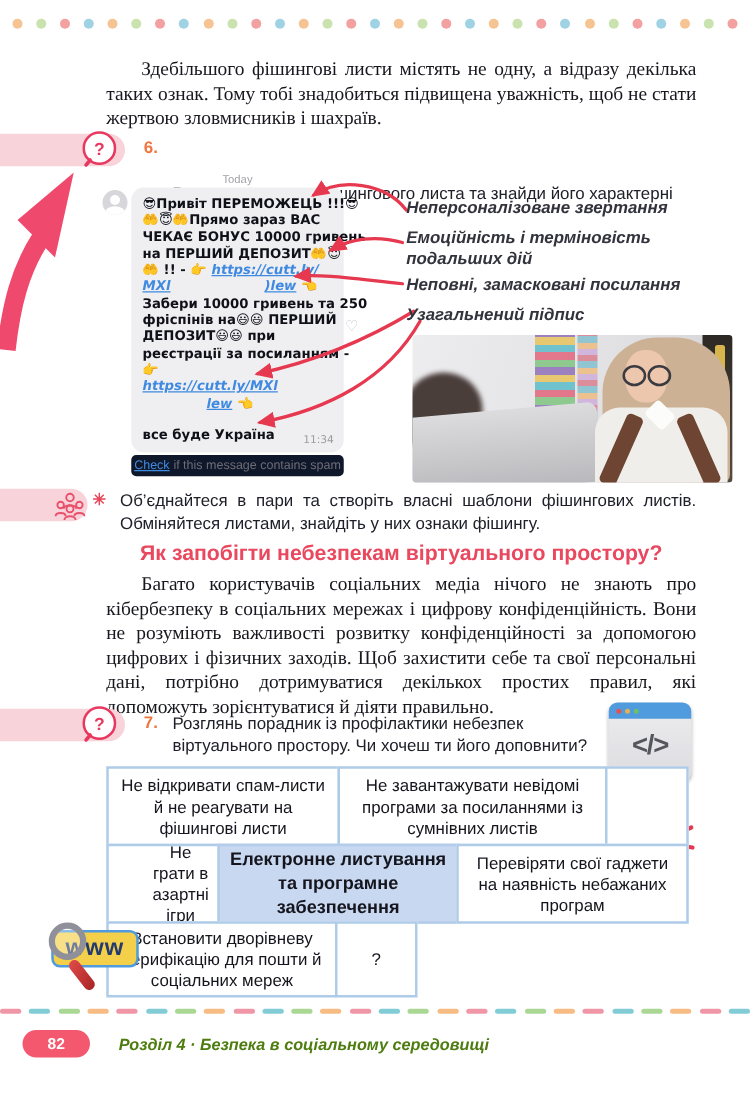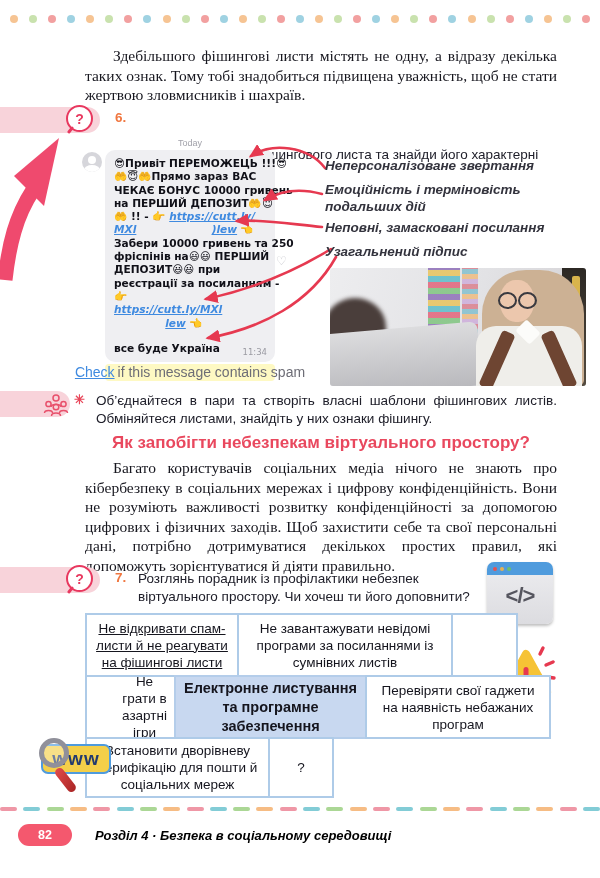--- a/index.html
+++ b/index.html
@@ -61,22 +61,22 @@
           border-radius:10px;padding:7px 8px 16px 9px;box-sizing:border-box;
           font-family:"DejaVu Sans",sans-serif;font-size:10.6px;font-weight:600;
           line-height:13.3px;color:#101018;}
   .bubble .pl{white-space:nowrap;}
   .bubble .lnk{color:#3f8ae0;text-decoration:underline;cursor:pointer;font-style:italic;}
   .bubble .l6{display:flex;justify-content:space-between;width:140px;}
   .bubble .ctr{text-align:center;width:140px;}
   .bubble .spacer{height:12px;}
   .bubble .time{position:absolute;right:8px;bottom:3px;font-size:8.5px;font-weight:normal;color:#9a9aa2;}
   .heart{position:absolute;left:276px;top:254px;color:#c9c9cf;font-size:12px;}
-  .check-bar{position:absolute;left:105px;top:364px;width:170px;height:17px;background:#fef9c3;
-          border-radius:4px;font-size:14px;color:#6d6d76;display:flex;align-items:flex-start;
+  .check-bar{position:absolute;left:105px;top:364px;width:170px;height:17px;background:#0f172a;
+          border-radius:4px;font-size:10px;color:#6d6d76;display:flex;align-items:center;
           justify-content:center;white-space:nowrap;}
   .check-bar .lnk{color:#3f8ae0;text-decoration:underline;cursor:pointer;margin-right:3px;}
 
   
   .anno{position:absolute;left:325px;width:262px;font-style:italic;font-weight:bold;
         font-size:13.5px;line-height:16.5px;color:#33333d;}
   #anno-0{top:158px;} #anno-1{top:182px;} #anno-2{top:220px;} #anno-3{top:244px;}
   #anno-arrows{position:absolute;left:190px;top:138px;}
 
   
@@ -123,30 +123,30 @@
   .grow{display:flex;}
   .grow + .grow{margin-top:-2px;}
   .gcell{border:2px solid #aecbe8;background:#fff;box-sizing:border-box;
       display:flex;align-items:center;justify-content:center;text-align:center;
       font-size:13.5px;line-height:17px;color:#15151e;padding:4px 8px;}
   .gcell + .gcell{margin-left:-2px;}
   .gcell.center{background:#c8d8f0;border-color:#b4cdea;font-weight:bold;font-size:14.5px;line-height:19px;}
   .r1 .gcell{height:64px;}
   .r2 .gcell{height:64px;}
   .r3 .gcell{height:61px;}
-  .r1c1{width:154px;text-decoration:underline;} .r1c2{width:216px;} .r1c3{width:67px;}
+  .r1c1{width:187px;} .r1c2{width:216px;} .r1c3{width:67px;}
   .r2c1{width:91px;padding-left:36px;}  .r2c2{width:193px;} .r2c3{width:186px;}
   .r3c1{width:219px;} .r3c2{width:185px;} .r3c3{width:66px;}
 
   
   .page-badge{position:absolute;left:18px;top:824px;width:54px;height:22px;background:#f4586e;
       border-radius:12px;color:#fff;font-weight:bold;font-size:12.5px;
       display:flex;align-items:center;justify-content:center;}
   .chapter{position:absolute;left:95px;top:828px;font-style:italic;font-weight:bold;
-      font-size:13px;color:#000000;}
+      font-size:13px;color:#4d7c0f;}
 </style>
 </head>
 <body>
 
 <div class="page">
 
   <div class="dots-row">
 
   <span class="dot" style="background: rgb(246, 196, 147);"></span>
       <span class="dot" style="background: rgb(201, 226, 174);"></span>

